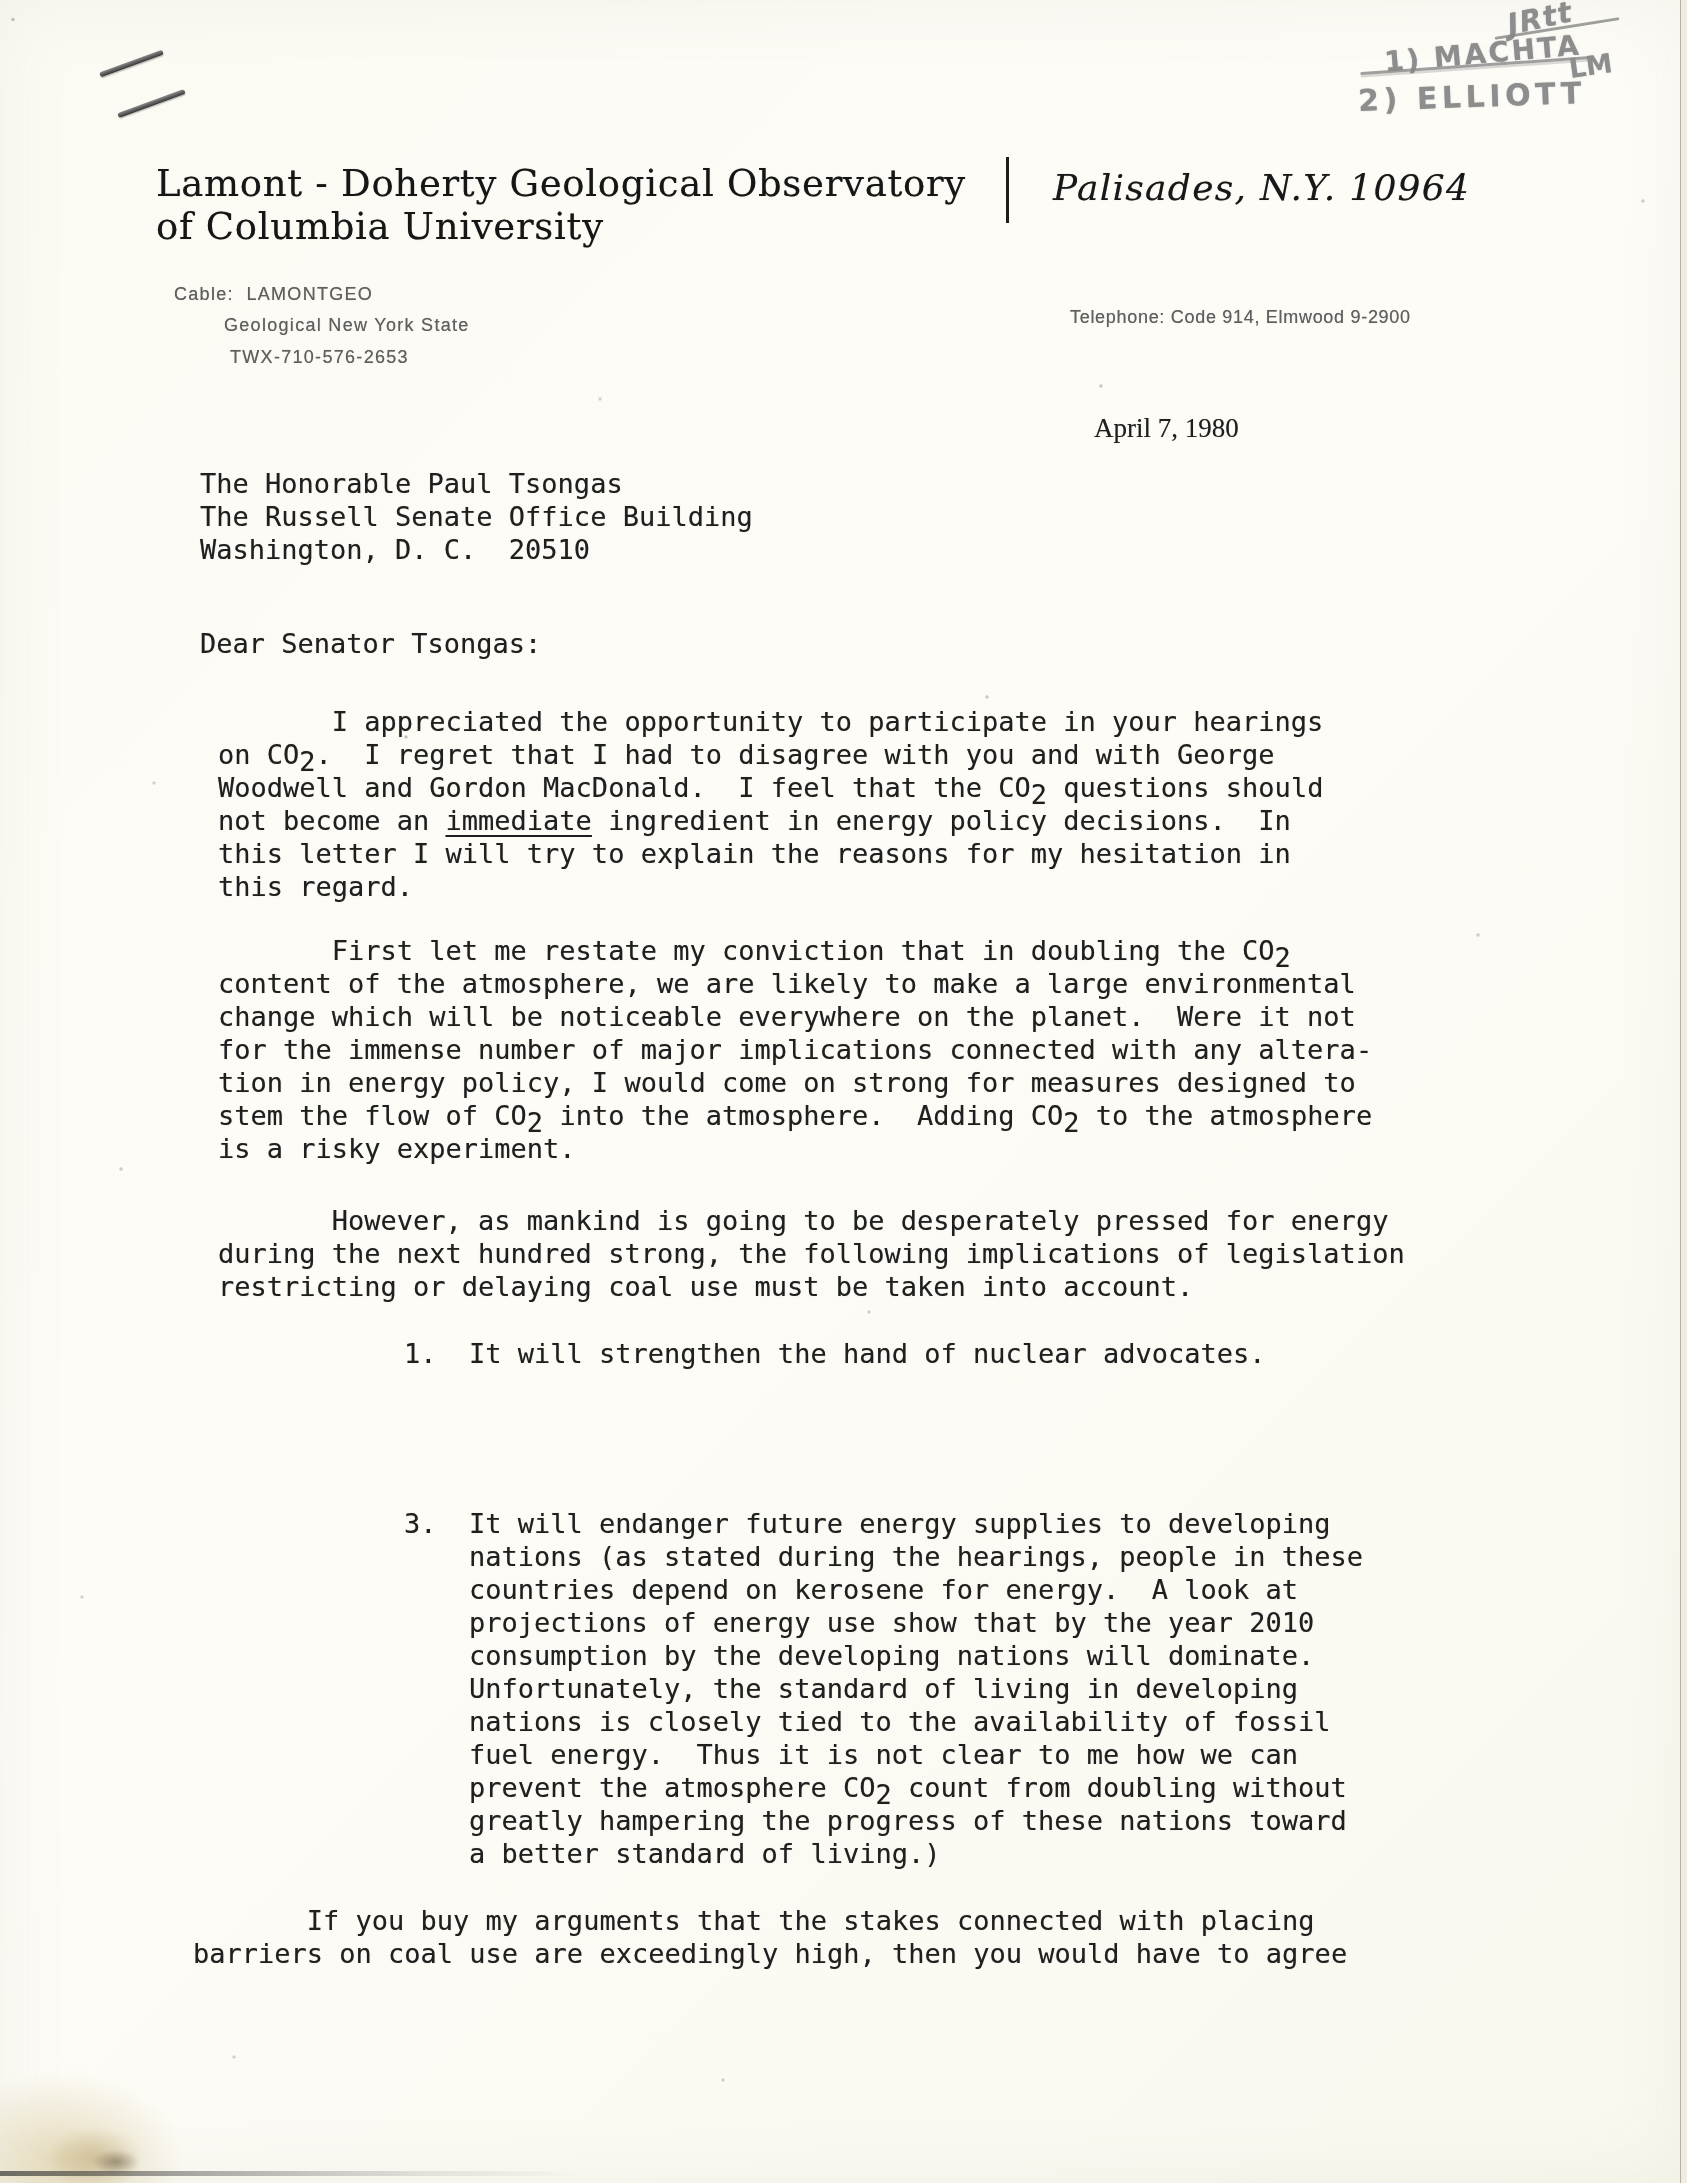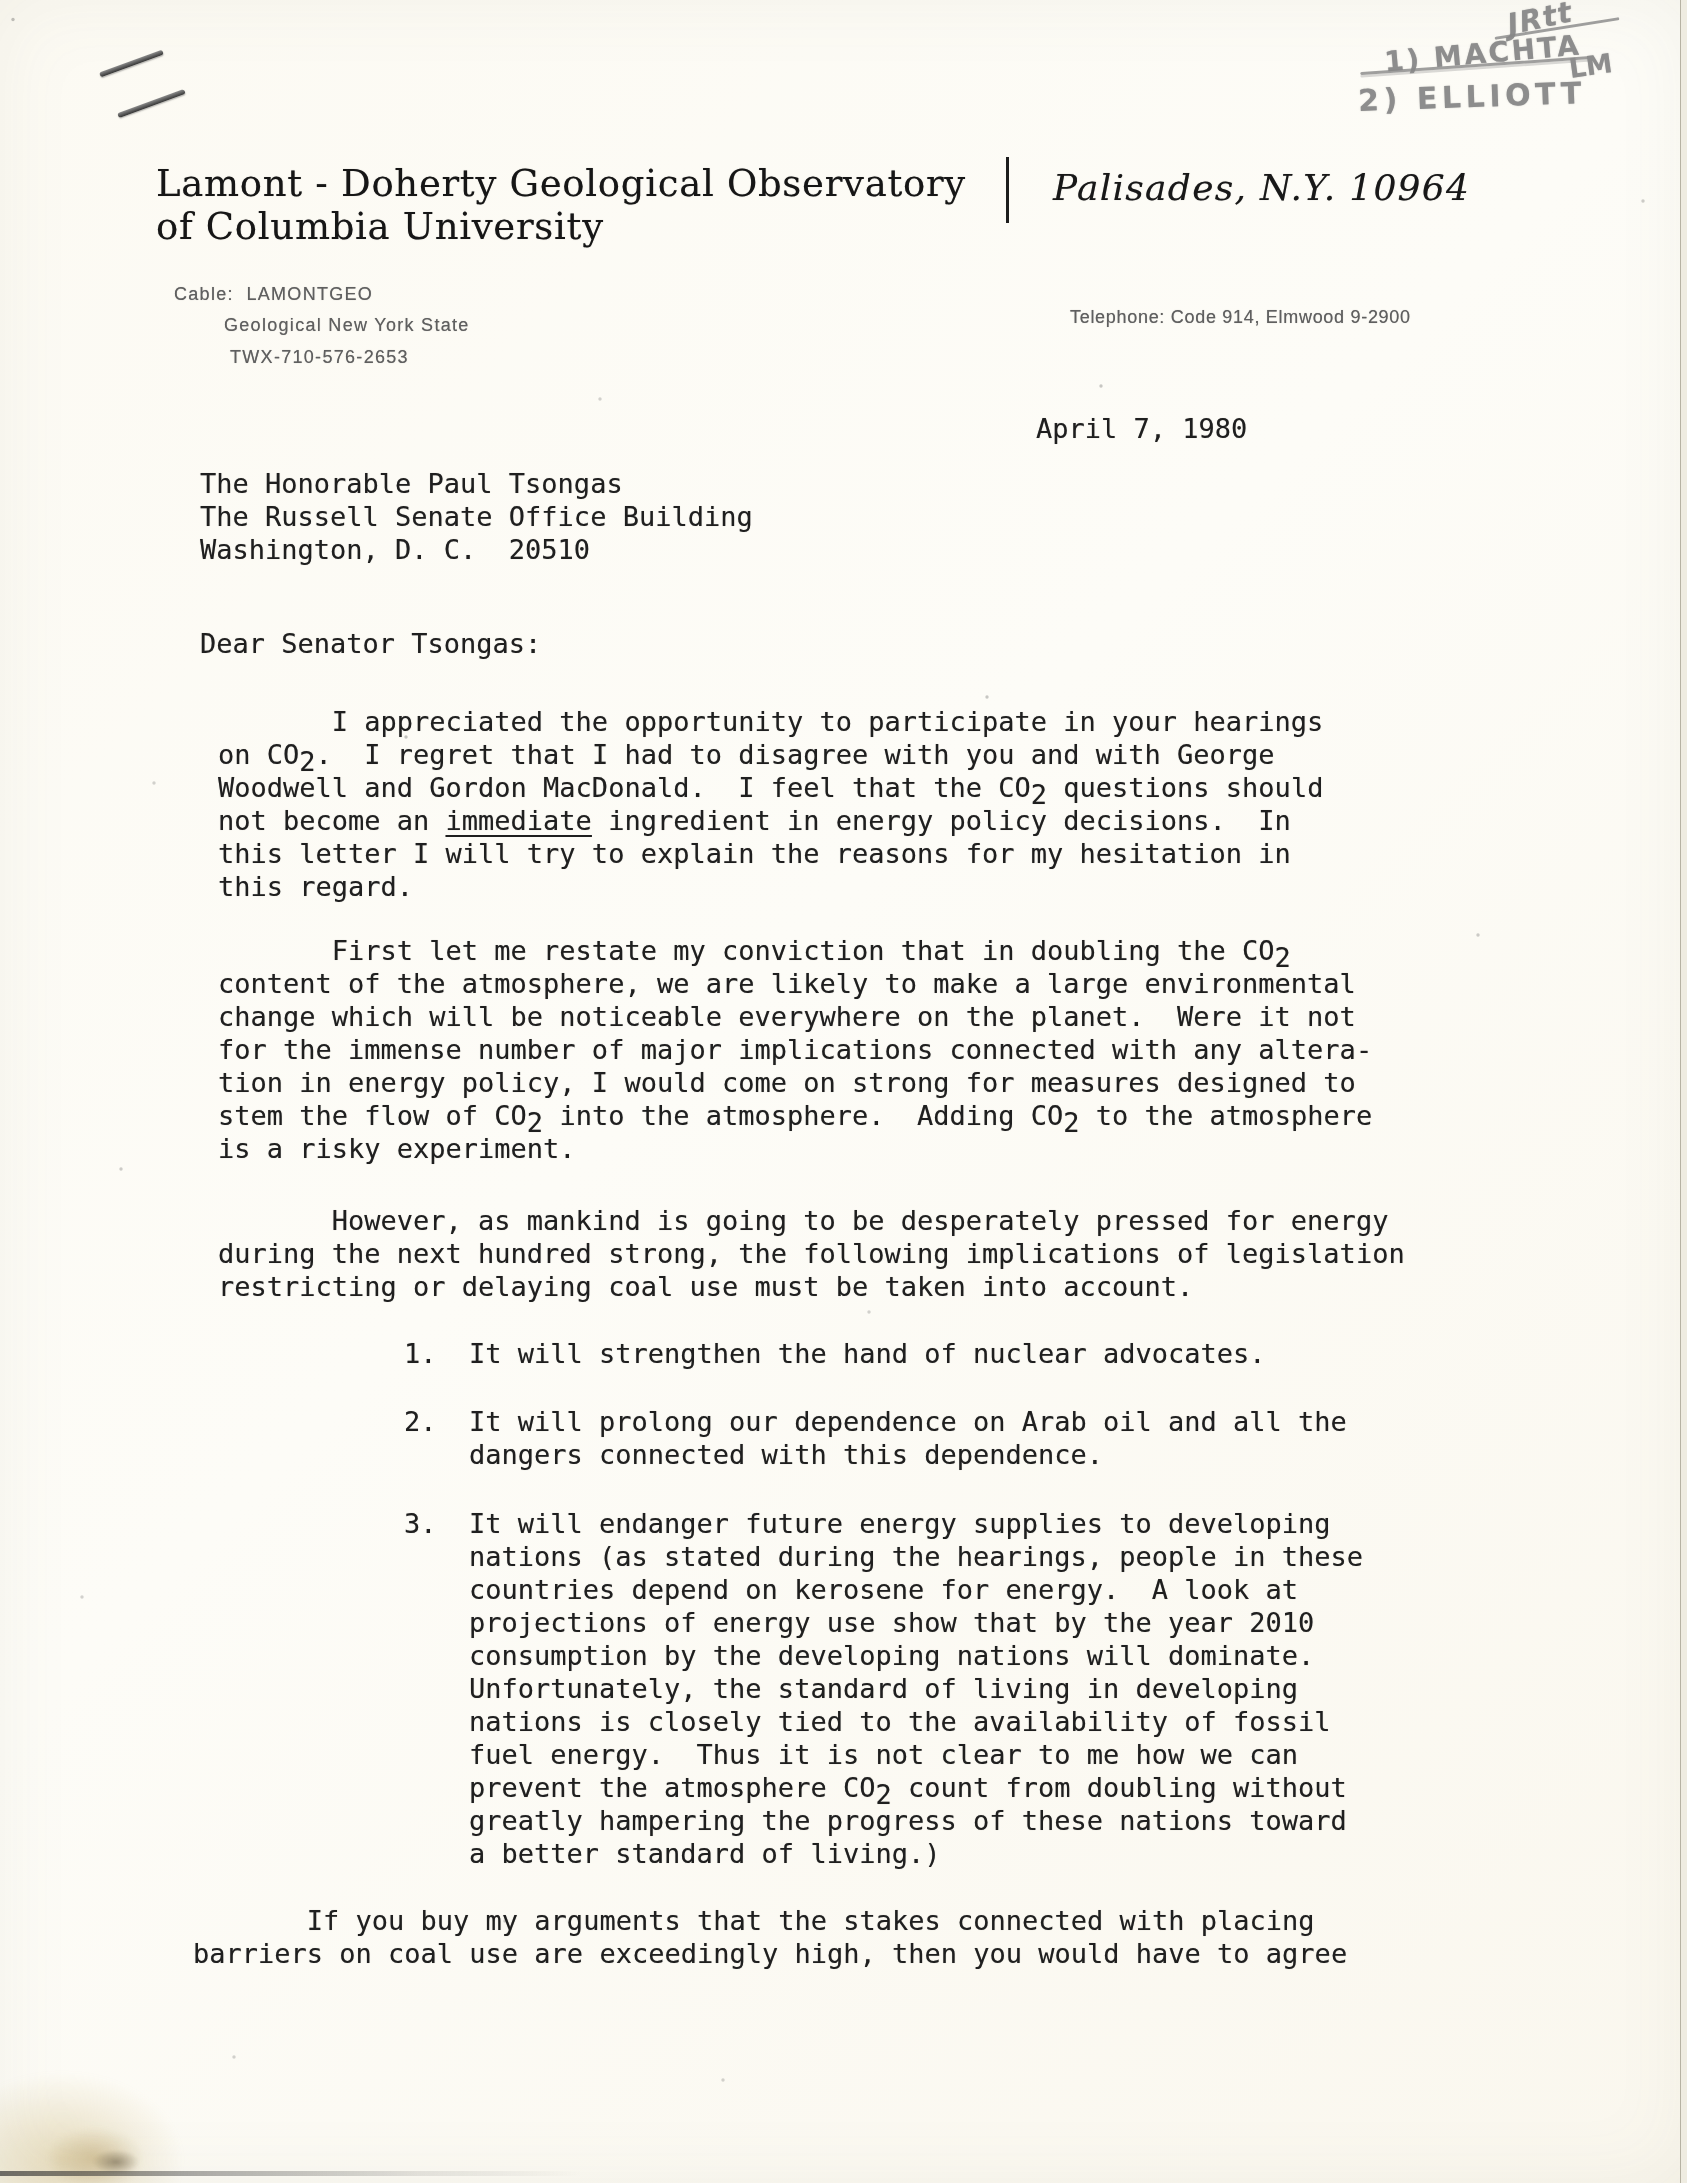--- a/index.html
+++ b/index.html
@@ -113,21 +113,21 @@
       599px 398px 0 0.7px rgba(60,60,60,.22),
       868px 1311px 0 0.7px rgba(60,60,60,.22),
       504px 1920px 0 0.7px rgba(60,60,60,.25),
       233px 2056px 0 0.7px rgba(60,60,60,.22),
       1642px 200px 0 0.7px rgba(60,60,60,.25),
       722px 2079px 0 0.7px rgba(60,60,60,.22),
       12px 18.5px 0 0.7px rgba(60,60,60,.30);
   }
 
   
-  .date{left:1036px;top:412px;}
+  .date{left:1094px;top:412px;font-family:Liberation Serif, serif;}
   .addr{left:200px;top:467px;}
   .salutation{left:200px;top:627px;}
   .p1{left:218px;top:705px;}
   .p2{left:218px;top:934px;}
   .p3{left:218px;top:1204px;}
   .i1{left:404px;top:1337px;}
   .i2{left:404px;top:1405px;}
   .i3{left:404px;top:1507px;}
   .p4{left:193px;top:1904px;}
 </style>
@@ -161,21 +161,20 @@
 
   <div class="mono date">April 7, 1980</div>
   <div class="mono addr"><div class="line">The Honorable Paul Tsongas</div><div class="line">The Russell Senate Office Building</div><div class="line">Washington, D. C.  20510</div></div>
   <div class="mono salutation">Dear Senator Tsongas:</div>
 
   <div class="mono p1"><div class="line">       I appreciated the opportunity to participate in your hearings</div><div class="line">on CO<span class="sub">2</span>.  I regret that I had to disagree with you and with George</div><div class="line">Woodwell and Gordon MacDonald.  I feel that the CO<span class="sub">2</span> questions should</div><div class="line">not become an <span class="u">immediate</span> ingredient in energy policy decisions.  In</div><div class="line">this letter I will try to explain the reasons for my hesitation in</div><div class="line">this regard.</div></div>
   <div class="mono p2"><div class="line">       First let me restate my conviction that in doubling the CO<span class="sub">2</span></div><div class="line">content of the atmosphere, we are likely to make a large environmental</div><div class="line">change which will be noticeable everywhere on the planet.  Were it not</div><div class="line">for the immense number of major implications connected with any altera-</div><div class="line">tion in energy policy, I would come on strong for measures designed to</div><div class="line">stem the flow of CO<span class="sub">2</span> into the atmosphere.  Adding CO<span class="sub">2</span> to the atmosphere</div><div class="line">is a risky experiment.</div></div>
   <div class="mono p3"><div class="line">       However, as mankind is going to be desperately pressed for energy</div><div class="line">during the next hundred strong, the following implications of legislation</div><div class="line">restricting or delaying coal use must be taken into account.</div></div>
 
   <div class="mono i1"><div class="line">1.  It will strengthen the hand of nuclear advocates.</div></div>
-  <div class="mono i2"><div class="line">2.  It will prolong our dependence on Arab oil and all the</div><div class="line">    dangers connected with this dependence.</div></div>
   <div class="mono i3"><div class="line">3.  It will endanger future energy supplies to developing</div><div class="line">    nations (as stated during the hearings, people in these</div><div class="line">    countries depend on kerosene for energy.  A look at</div><div class="line">    projections of energy use show that by the year 2010</div><div class="line">    consumption by the developing nations will dominate.</div><div class="line">    Unfortunately, the standard of living in developing</div><div class="line">    nations is closely tied to the availability of fossil</div><div class="line">    fuel energy.  Thus it is not clear to me how we can</div><div class="line">    prevent the atmosphere CO<span class="sub">2</span> count from doubling without</div><div class="line">    greatly hampering the progress of these nations toward</div><div class="line">    a better standard of living.)</div></div>
 
   <div class="mono p4"><div class="line">       If you buy my arguments that the stakes connected with placing</div><div class="line">barriers on coal use are exceedingly high, then you would have to agree</div></div>
 
   <div class="edge-right"></div>
   <div class="stain-a"></div>
   <div class="stain-b"></div>
   <div class="stain-c"></div>
   <div class="bottom-smear"></div>
   <div class="speckles"></div>

